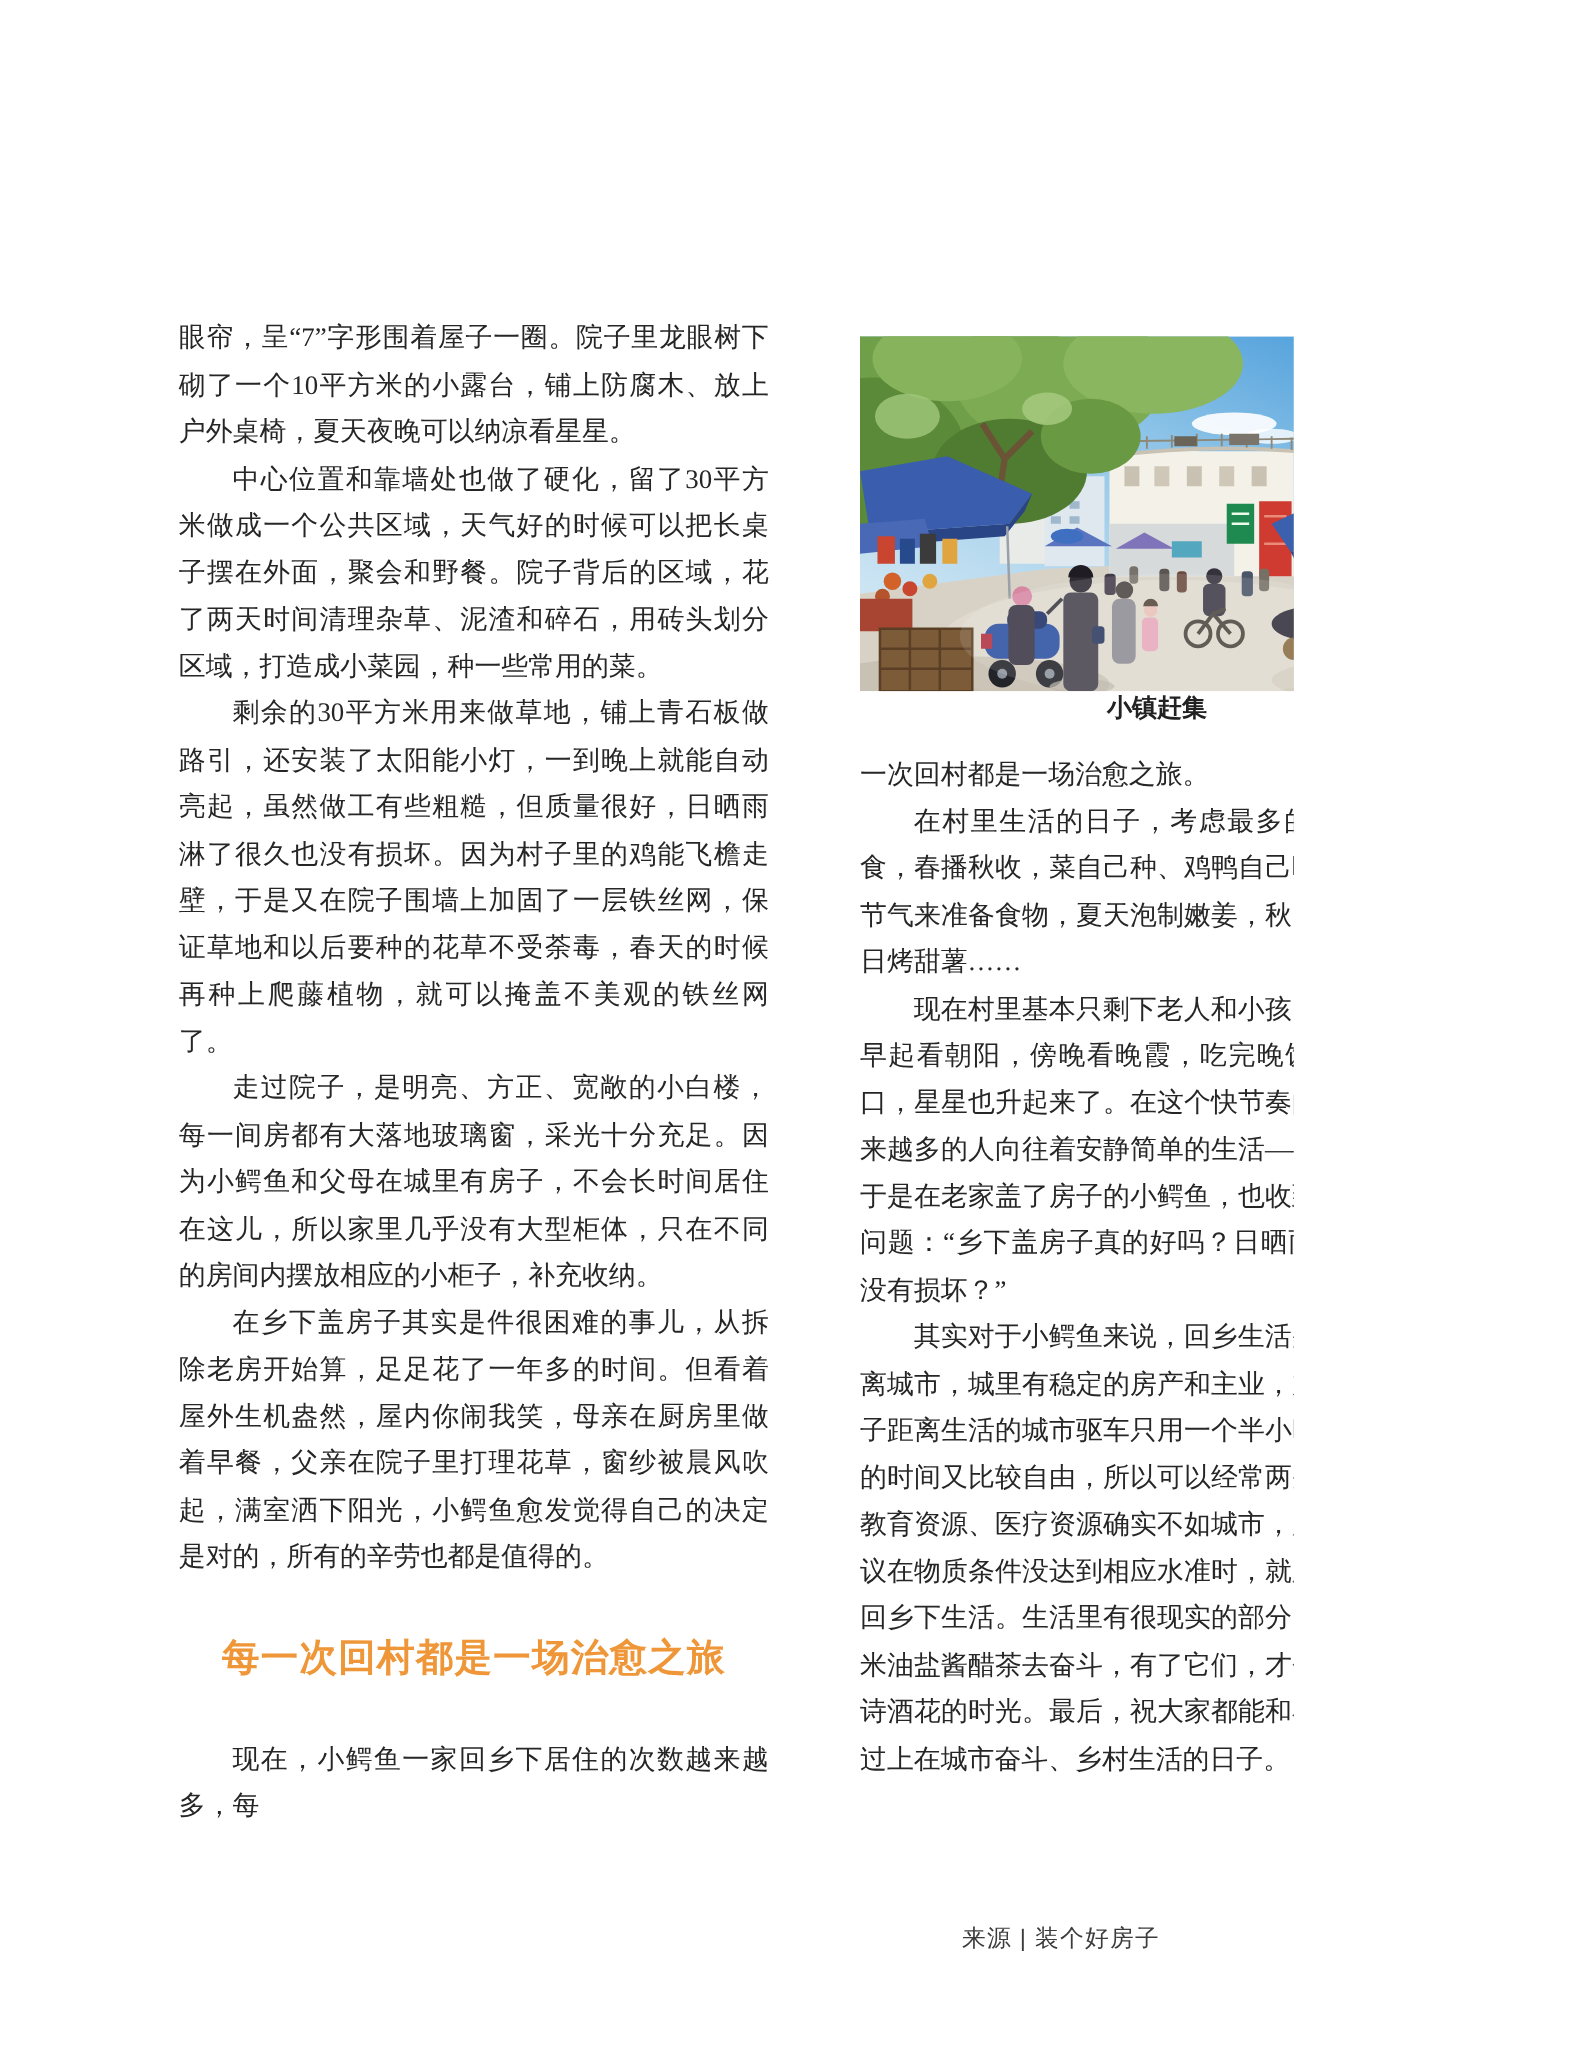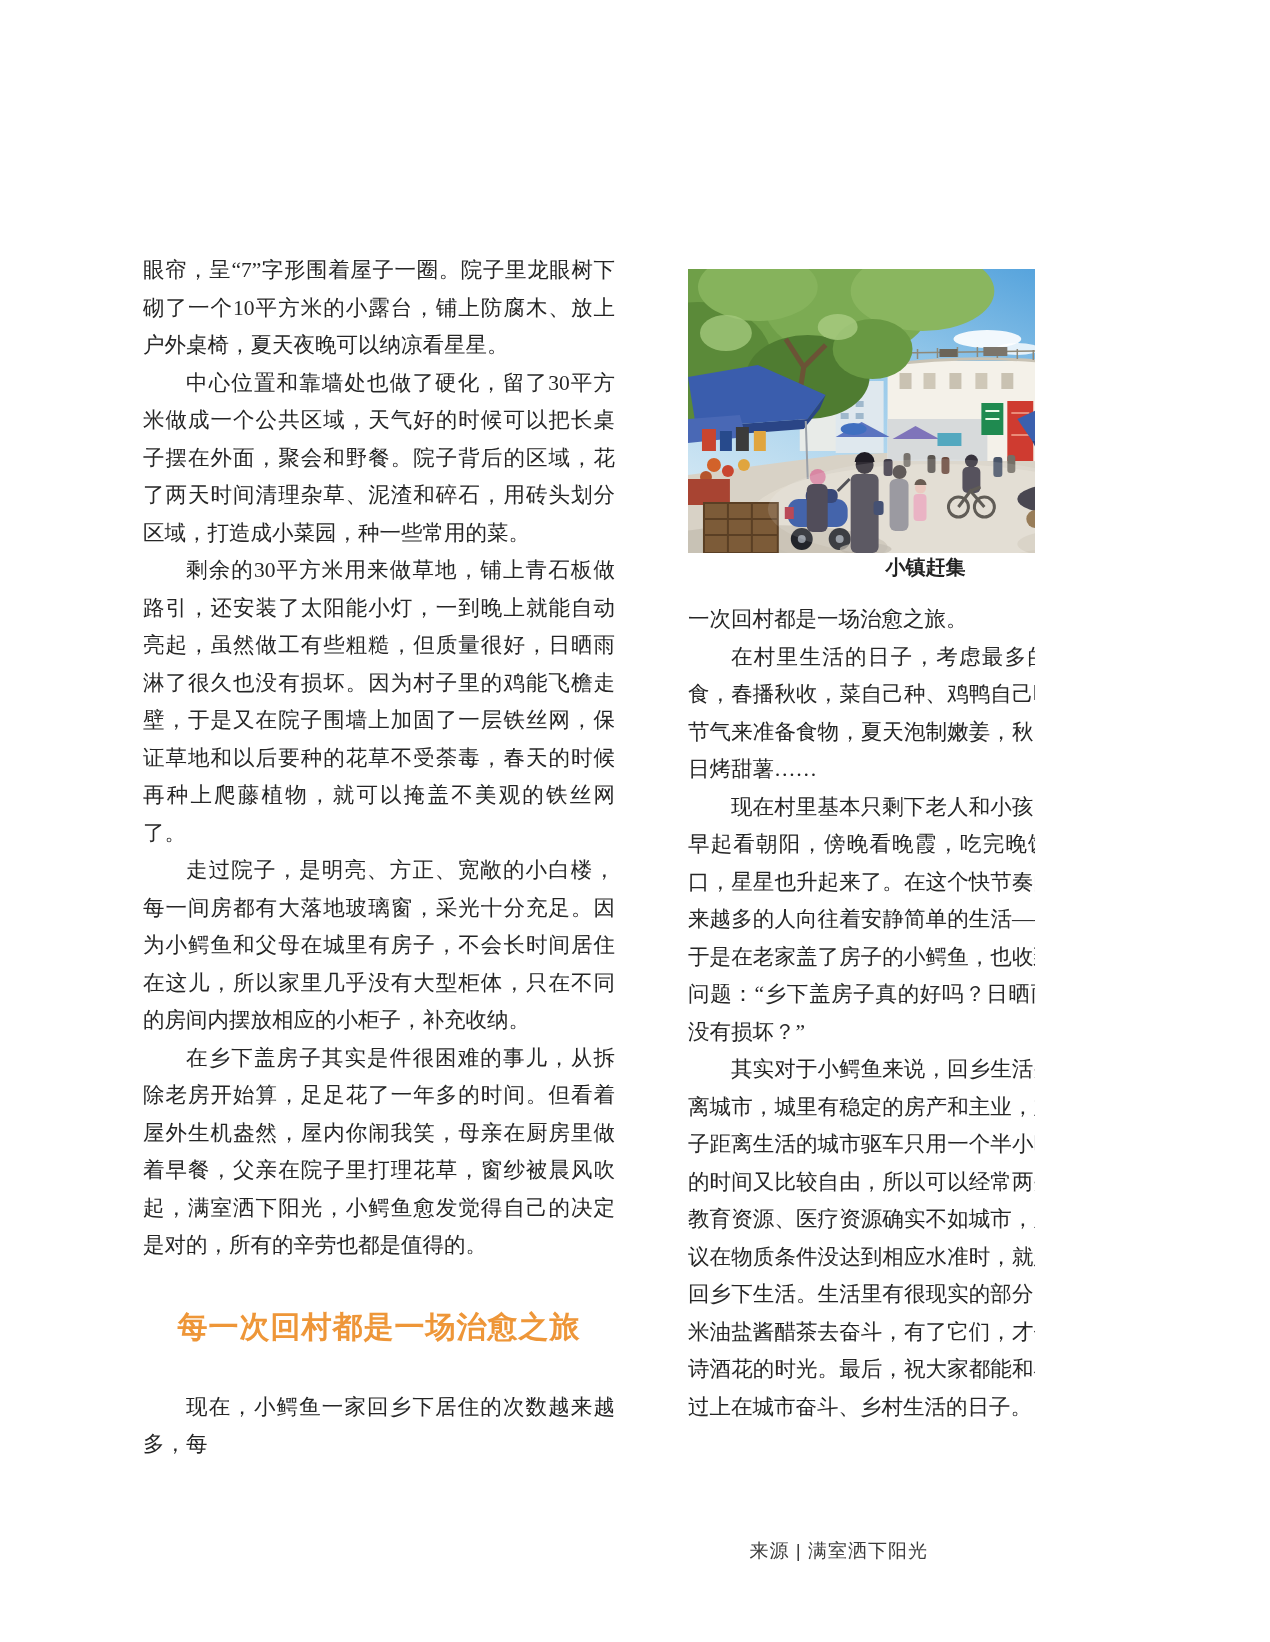--- a/index.html
+++ b/index.html
@@ -239,15 +239,15 @@
     <div class="photo-caption">小镇赶集</div>
 
     <div class="right-text">
       <p class="body no-indent">一次回村都是一场治愈之旅。</p>
       <p class="body">在村里生活的日子，考虑最多的就是日常饮食，春播秋收，菜自己种、鸡鸭自己喂养，按时令节气来准备食物，夏天泡制嫩姜，秋日采柿子，冬日烤甜薯……</p>
       <p class="body">现在村里基本只剩下老人和小孩，非常安静，早起看朝阳，傍晚看晚霞，吃完晚饭后散步到村口，星星也升起来了。在这个快节奏的时代里，越来越多的人向往着安静简单的生活——回归田园。于是在老家盖了房子的小鳄鱼，也收到了很多人的问题：“乡下盖房子真的好吗？日晒雨淋了很久也没有损坏？”</p>
       <p class="body"><span>其实对于小鳄鱼来说，回乡生活并不意味着远离城市，城里有稳定的房产和主业，加上村里的房子距离生活的城市驱车只用一个半小时，她和丈夫的时间又比较自由，所以可以经常两头跑。乡下的教育资源、医疗资源确实不如城市，所以她并不建议在物质条件没达到相应水准时，就脱离城市直接回乡下生活。生活里有很现实的部分，需要为了柴米油盐酱醋茶去奋斗，有了它们，才会有琴棋书画诗酒花的时光。最后，祝大家都能和小鳄鱼一样，过上在城市奋斗、乡村生活的日子。</span></p>
     </div>
   </div>
 
-  <div class="source-line">来源 | 满室洒下阳光</div>
+  <div class="source-line">来源 | 装个好房子</div>
 
 </div>
 
 </body></html>

